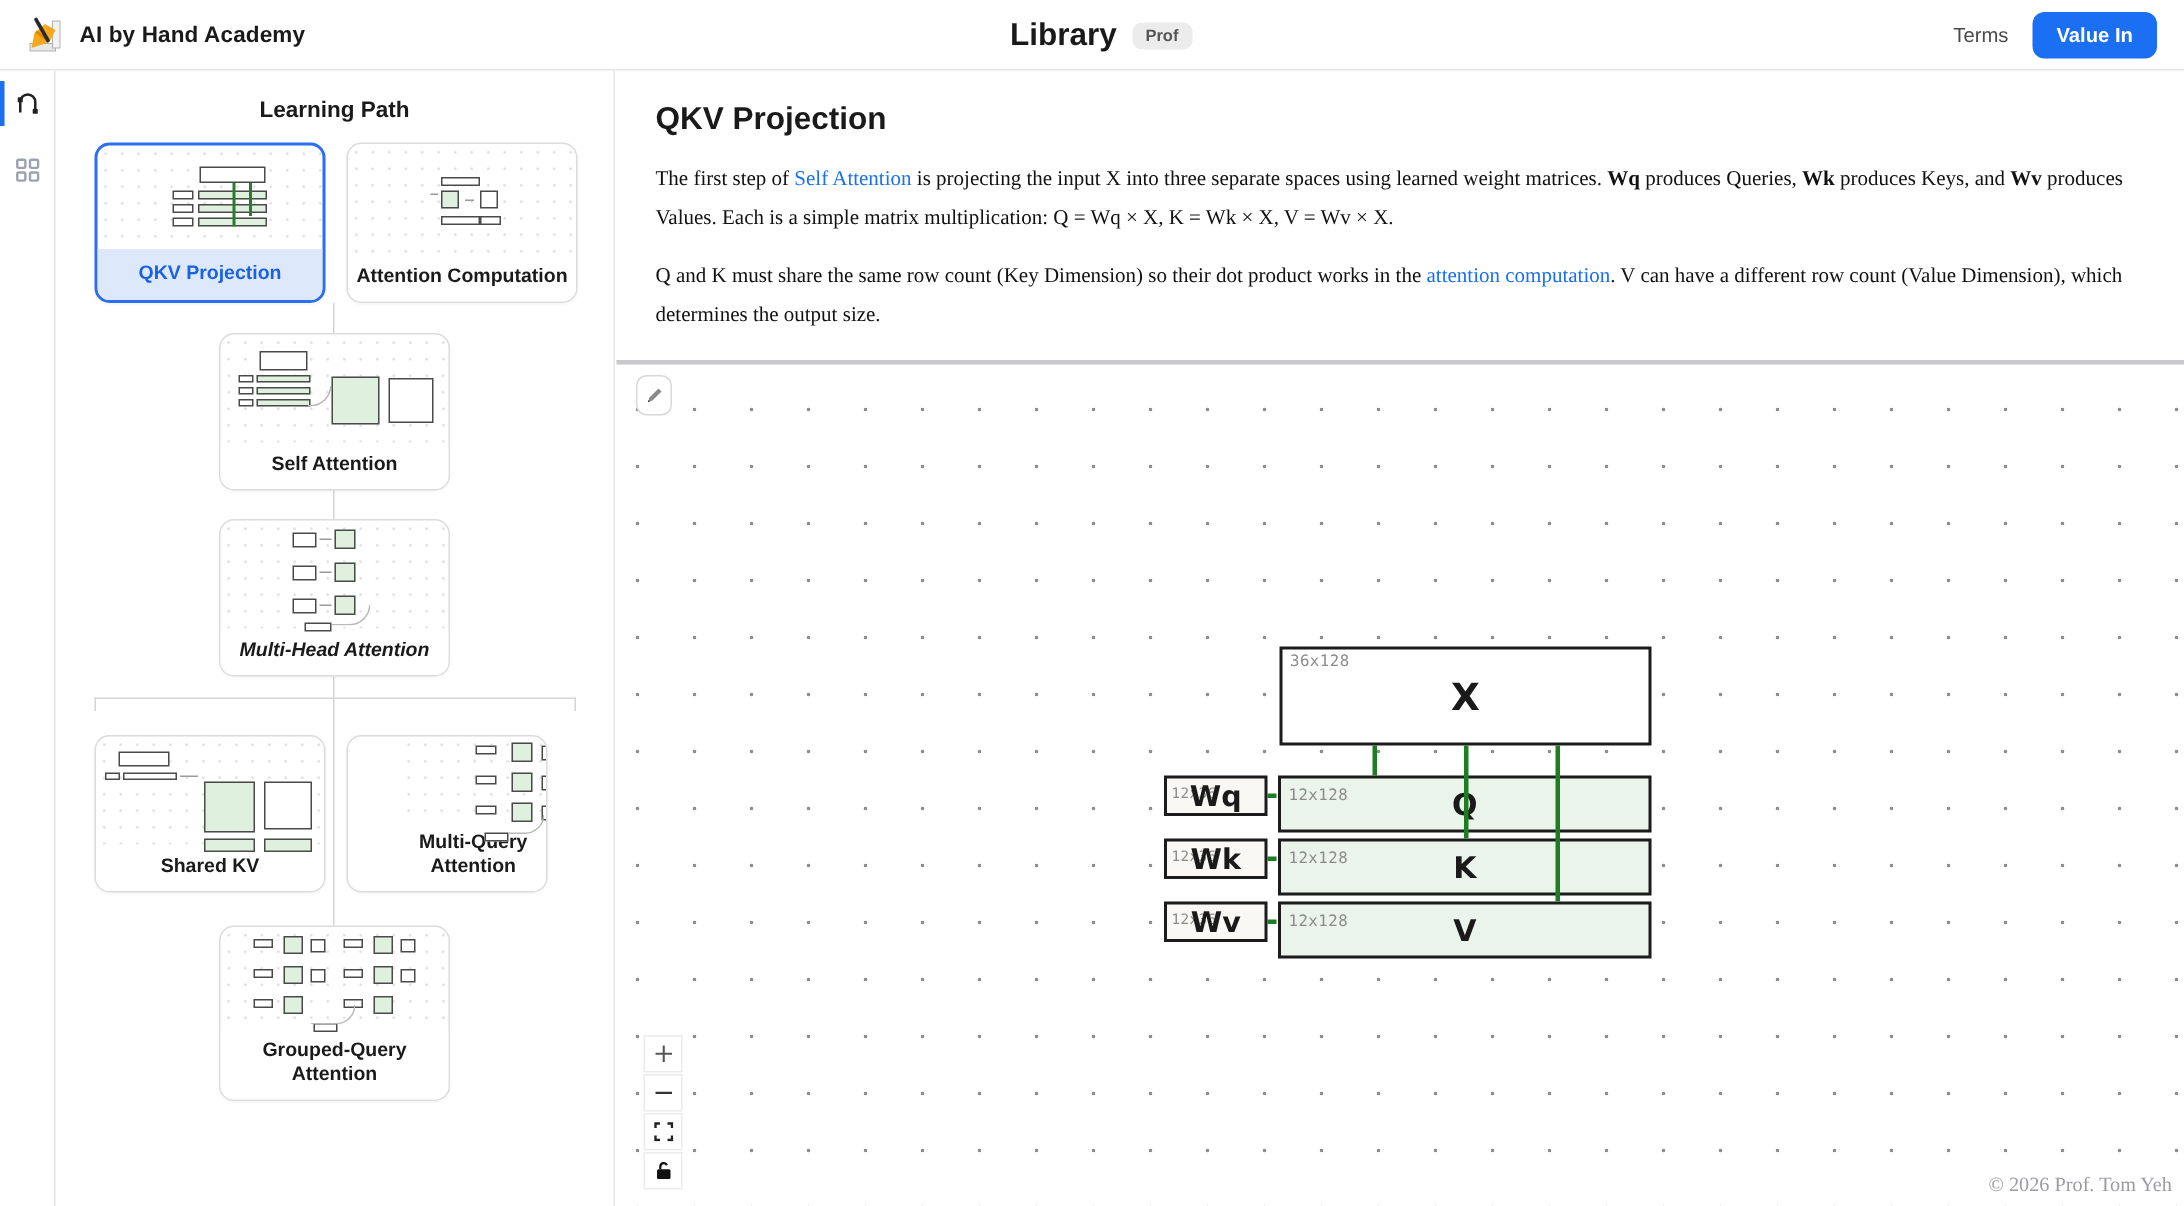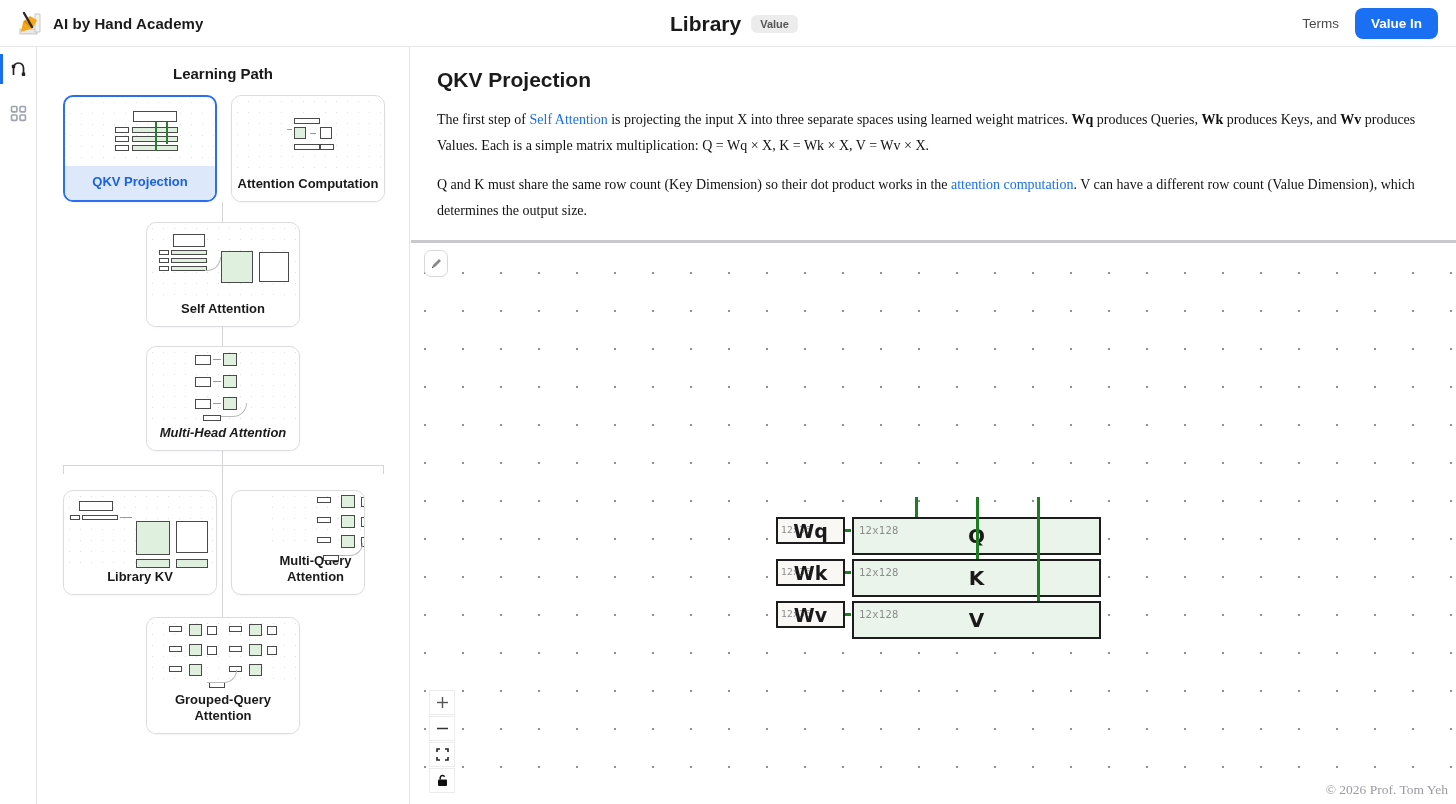--- a/index.html
+++ b/index.html
@@ -113,21 +113,21 @@
         <rect x="17" y="4" width="5" height="18" fill="#f2f2f2" stroke="#aaa" stroke-width="0.6"></rect>
         <path d="M3 22 L15 18 L19 10 L12 6 L5 12 Z" fill="#f6a81c"></path>
         <path d="M6 11 L14 17" stroke="#e08a00" stroke-width="2"></path>
         <path d="M14 17 L6 3" stroke="#2a2a2a" stroke-width="2.4" stroke-linecap="round"></path>
       </svg>
     </span>
     <span class="brand-name">AI by Hand Academy</span>
   </div>
   <div class="header-center">
     <span class="lib-title">Library</span>
-    <span class="beta-pill">Value</span>
+    <span class="beta-pill">Prof</span>
   </div>
   <div class="header-right">
     <span class="terms">Terms</span>
     <button class="signin">Value In</button>
   </div>
 </div>
 
 <div class="rail">
   <div class="rail-item active">
     <span>
@@ -225,21 +225,21 @@
     <div class="thumb">
       <div class="mo" style="left:15px; top:10px; width:34px; height:10px;"></div>
       <div class="mo" style="left:6px; top:24px; width:10px; height:5px;"></div>
       <div class="mo" style="left:18px; top:24px; width:36px; height:5px;"></div>
       <div class="ml" style="left:56px; top:26px; width:12px; height:1px;"></div>
       <div class="mg" style="left:72px; top:30px; width:34px; height:34px;"></div>
       <div class="mo" style="left:112px; top:30px; width:32px; height:32px;"></div>
       <div class="mg" style="left:72px; top:68px; width:34px; height:9px;"></div>
       <div class="mg" style="left:112px; top:68px; width:32px; height:9px;"></div>
     </div>
-    <div class="card-label">Library KV</div>
+    <div class="card-label">Shared KV</div>
   </div>
 
   <div class="card" style="left:194px; top:443px; width:134px; height:105px;padding-left:35px;">
     <div class="thumb">
       <div class="mo" style="left:50px; top:6px; width:14px; height:6px;"></div>
       <div class="mg" style="left:74px; top:4px; width:14px; height:13px;"></div>
       <div class="mo" style="left:94px; top:6px; width:11px; height:10px;"></div>
       <div class="mo" style="left:50px; top:26px; width:14px; height:6px;"></div>
       <div class="mg" style="left:74px; top:24px; width:14px; height:13px;"></div>
       <div class="mo" style="left:94px; top:26px; width:11px; height:10px;"></div>
@@ -289,20 +289,24 @@
 
     <div class="pencil-btn">
       <span>
         <svg width="13" height="13" viewBox="0 0 13 13">
           <path d="M2 11 L3 8 L9 2 L11 4 L5 10 Z" fill="#8a8a8a"></path>
           <path d="M2 11 L3.4 10.6 L2.4 9.6 Z" fill="#333"></path>
         </svg>
       </span>
     </div>
 
+    <div class="node x-node">
+      <span class="dims">36x128</span>
+      <span class="mletter">X</span>
+    </div>
 
     <div class="edge" style="left:504px; top:254px; height:20px;"></div>
     <div class="edge" style="left:565px; top:254px; height:62px;"></div>
     <div class="edge" style="left:626px; top:254px; height:104px;"></div>
 
     <div class="node w-node" style="top:274px;">
       <span class="dims">12x36</span>
       <span class="mletter">Wq</span>
     </div>
     <div class="mdash" style="left:434px; top:286px;"></div>

